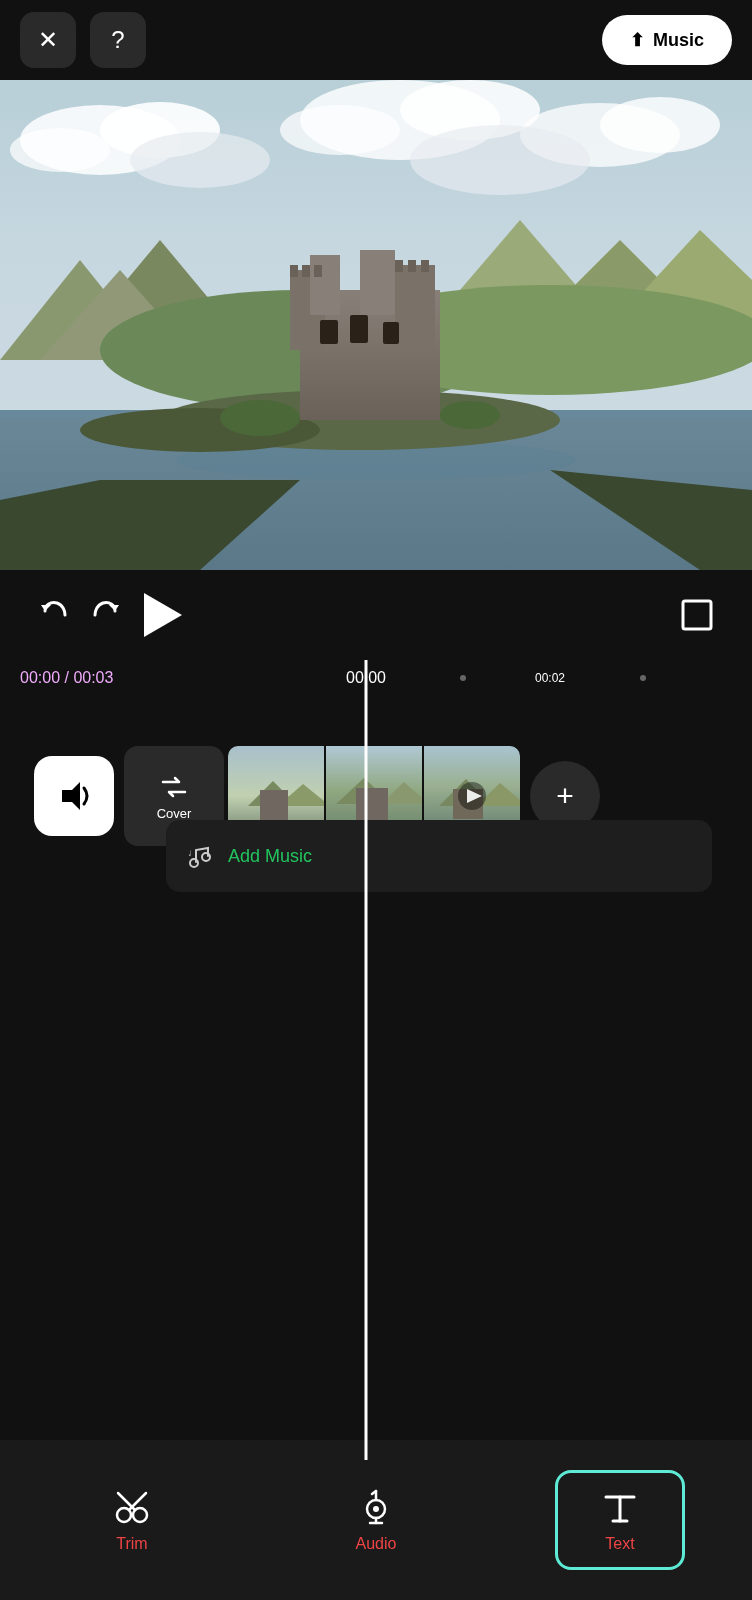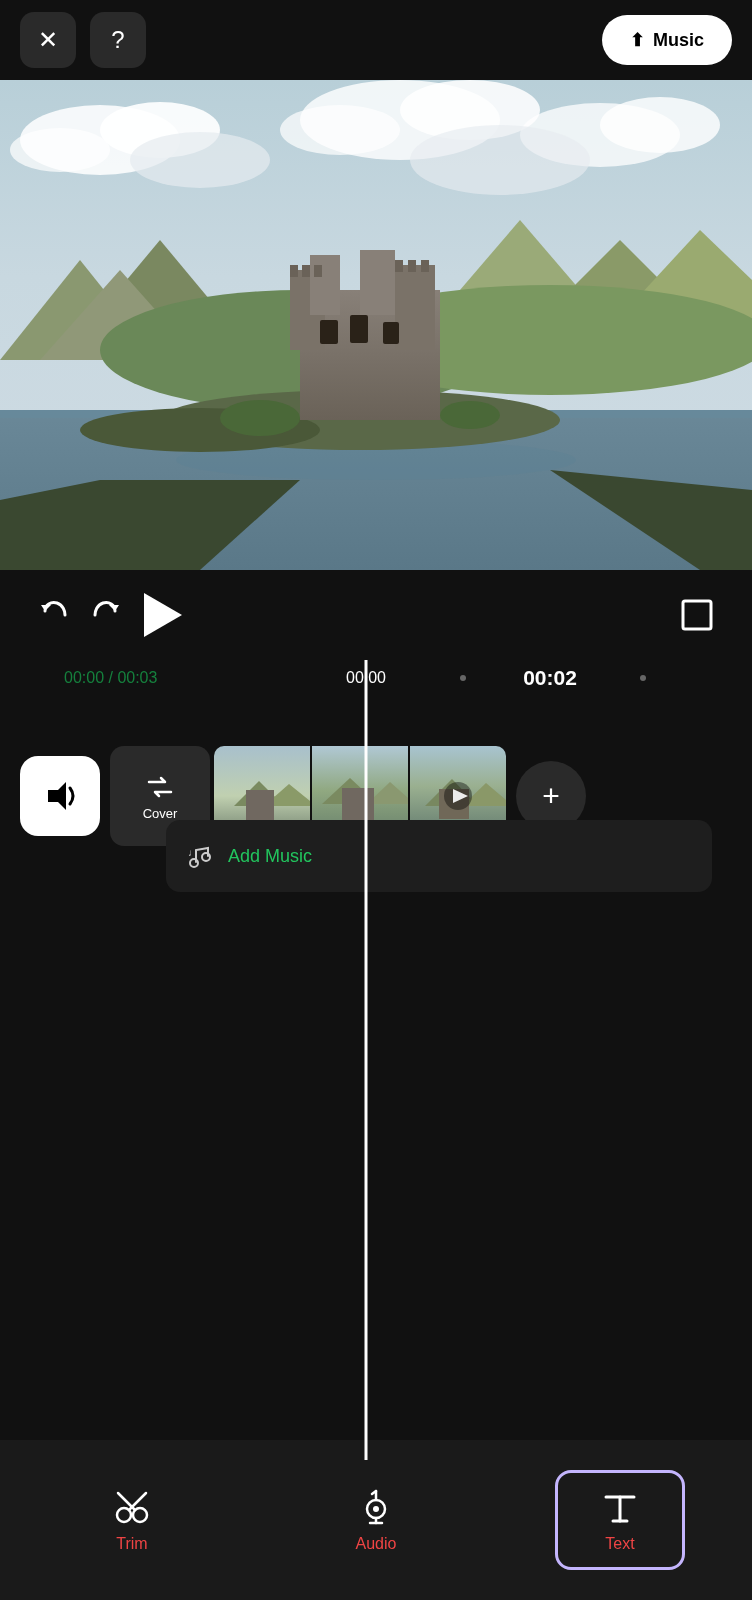--- a/index.html
+++ b/index.html
@@ -114,38 +114,36 @@
     #time-labels {
       display: flex;
       padding: 0 20px;
       height: 36px;
       align-items: center;
       position: relative;
     }
     #time-current {
       position: absolute;
       left: 20px;
-      color: #15803d;
+      color: #f0abfc;
       font-size: 16px;
-      margin-left: 44px;
     }
     #time-marker-00 {
       position: absolute;
       left: 366px;
       color: #fff;
       font-size: 16px;
       transform: translateX(-50%);
     }
     #time-marker-02 {
       position: absolute;
       left: 550px;
       color: #fff;
-      font-size: 21px;
+      font-size: 12px;
       transform: translateX(-50%);
-      font-weight: bold;
     }
     #time-dot-1 {
       position: absolute;
       left: 460px;
       width: 6px; height: 6px;
       border-radius: 50%;
       background: #666;
       top: 50%; transform: translateY(-50%);
     }
     #time-dot-2 {
@@ -170,21 +168,21 @@
     }
 
     
     #track-container {
       position: absolute;
       top: 36px;
       left: 0; right: 0;
       height: 200px;
       display: flex;
       align-items: center;
-      padding: 0 20px;
+      padding: 0 34px;
       gap: 0;
     }
 
     
     #volume-btn {
       width: 80px; height: 80px;
       border-radius: 18px;
       background: #fff;
       border: none;
       color: #000;
@@ -276,21 +274,21 @@
       display: flex;
       flex-direction: column;
       align-items: center;
       gap: 8px;
       cursor: pointer;
       padding: 14px 20px;
       border-radius: 16px;
       min-width: 130px;
     }
     .tool-item.active {
-      border: 3px solid #c4b5fd;
+      border: 3px solid #5eead4;
       background: #1a1a1a;
     }
     .tool-label {
       color: #ef4444;
       font-size: 16px;
     }
 
     
     .scissors-svg, .audio-svg, .text-svg, .sticker-svg, .pip-svg {
       width: 40px; height: 40px;

